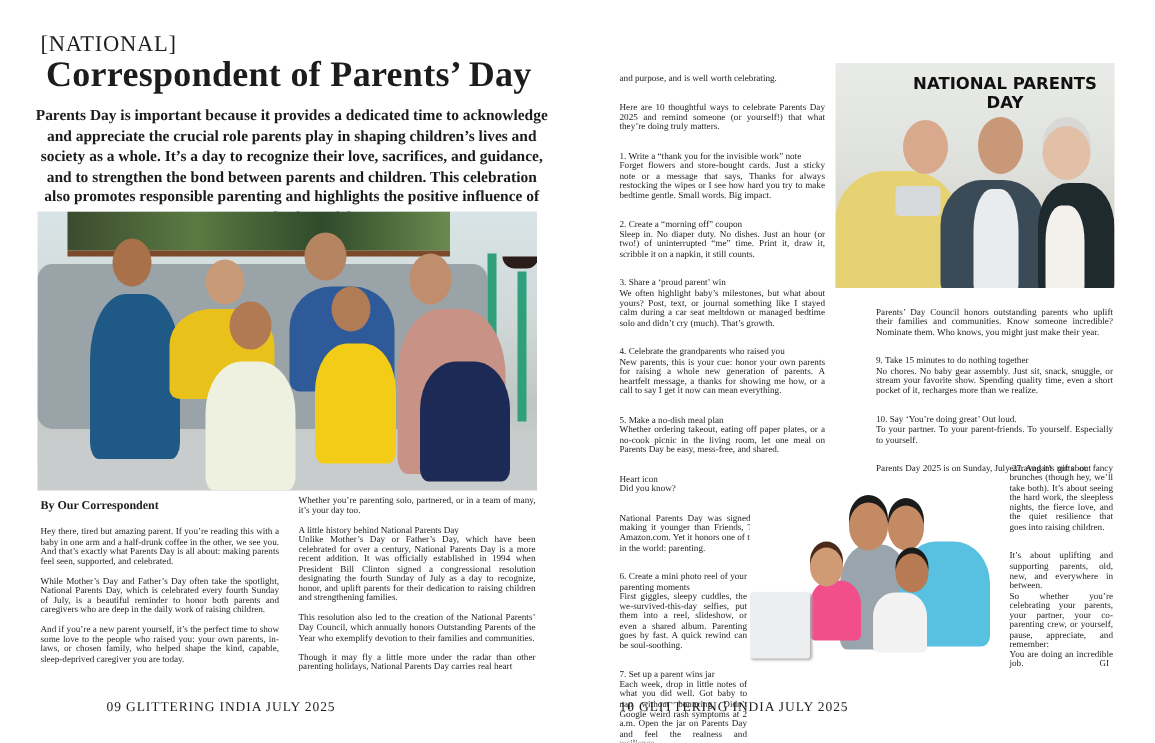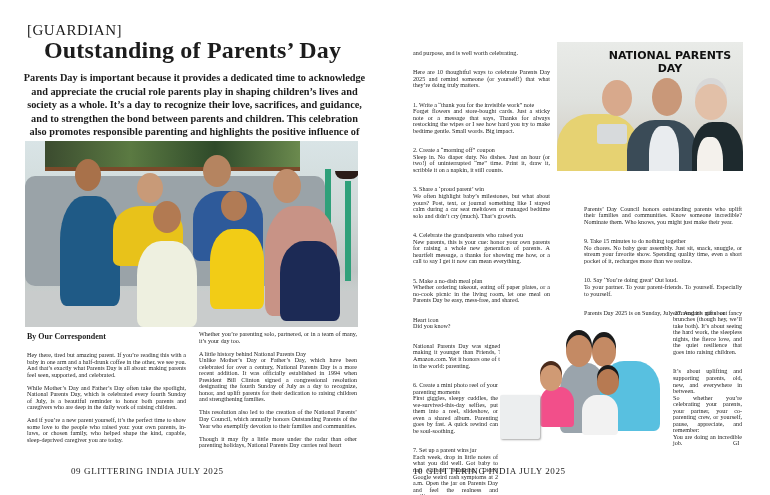--- a/index.html
+++ b/index.html
@@ -26,32 +26,32 @@
   .col p { margin-bottom: 6.5px; }
   .col-l1 { left: 27px; top: 352px; width: 159px; }
   .col-l2 { left: 199px; top: 331px; width: 158px; }
   .folio { position:absolute; top: 466px; font-size: 9px; letter-spacing: 0.6px; font-variant: small-caps; }
   .folio-left { left: 27px; margin-left: 44px; }
   .folio-right { left: 413px; }
   .col-r1 { left: 413px; top: 43px; width: 137px; }
   .col-r1 p { margin-bottom: 6.4px; }
   .col-r2 { left: 584px; top: 199px; width: 158px; }
   .col-r2b { left: 673px; top: 303px; width: 69px; }
-  .photo-np { left: 557px; top: 42px; width: 186px; height: 129px; background: linear-gradient(180deg,#e9ebe8 0%,#dfe1dd 45%,#cfc8bd 100%); }
+  .photo-np { left: 557px; top: 42px; width: 186px; height: 150px; background: linear-gradient(180deg,#e9ebe8 0%,#dfe1dd 45%,#cfc8bd 100%); }
   .np-title { position:absolute; right: 8px; top: 7px; width: 130px; text-align:center; font-family: "DejaVu Sans", sans-serif; font-weight: bold; font-size: 11px; line-height: 13px; color:#111; }
   .photo-kids { left: 500px; top: 325px; width: 166px; height: 122px; background: #ffffff; }
   .gi { position:absolute; left: 733px; top: 440px; font-size: 6px; }
 </style>
 </head>
 <body>
 
 <div class="page page-left"></div>
 
-<div class="section-tag">[GUARDIAN]</div>
-<h1 class="headline">Outstanding of Parents’ Day</h1>
+<div class="section-tag">[NATIONAL]</div>
+<h1 class="headline">Correspondent of Parents’ Day</h1>
 <div class="standfirst">Parents Day is important because it provides a dedicated time to acknowledge and appreciate the crucial role parents play in shaping children’s lives and society as a whole. It’s a day to recognize their love, sacrifices, and guidance, and to strengthen the bond between parents and children. This celebration also promotes responsible parenting and highlights the positive influence of parental role models.</div>
 
 <div class="photo photo-family" title="Multi-generational family sitting on the floor in front of a sofa, smiling and watching TV">
   <div class="win"></div>
   <div class="sofa"></div>
   <div class="shelf"></div>
   <div class="shelf2"></div>
   <div class="bowl"></div>
   <div class="floor"></div>
 

